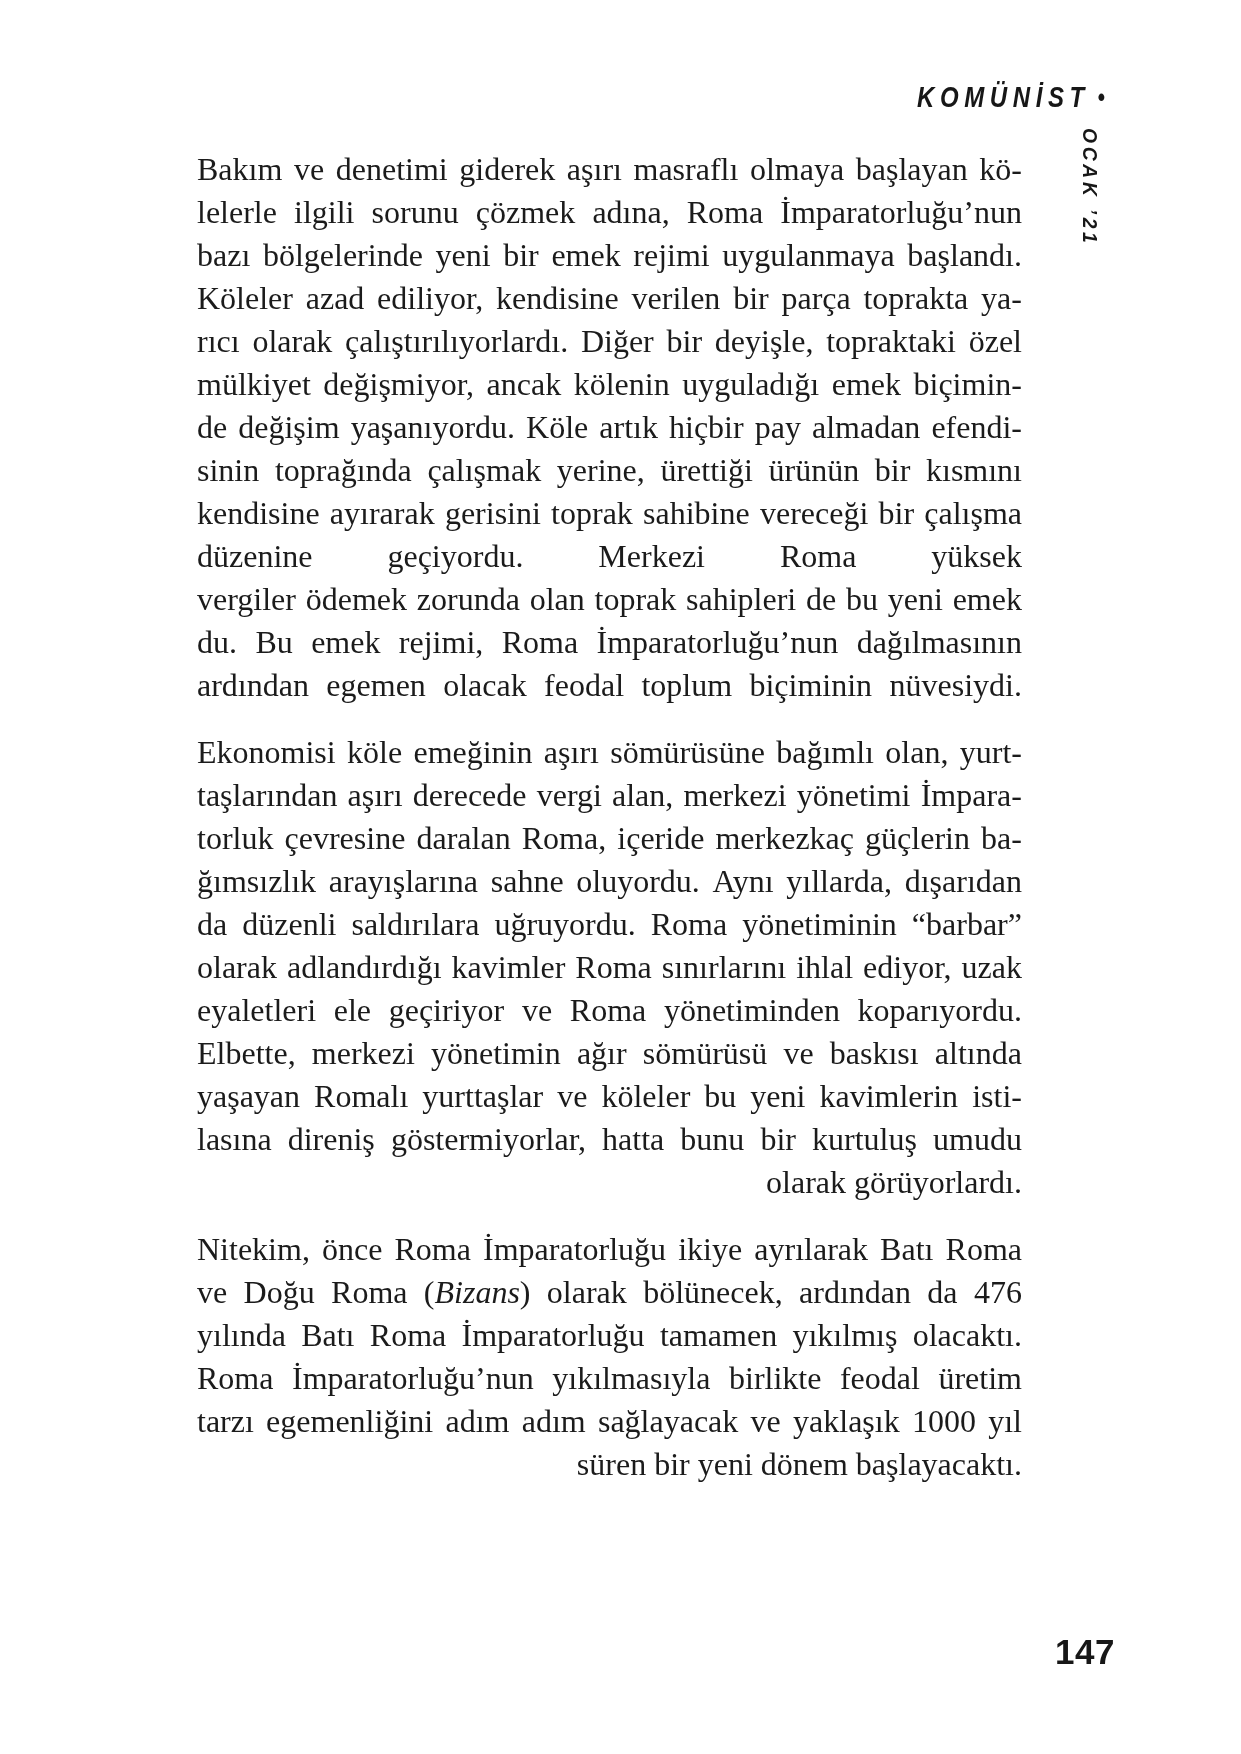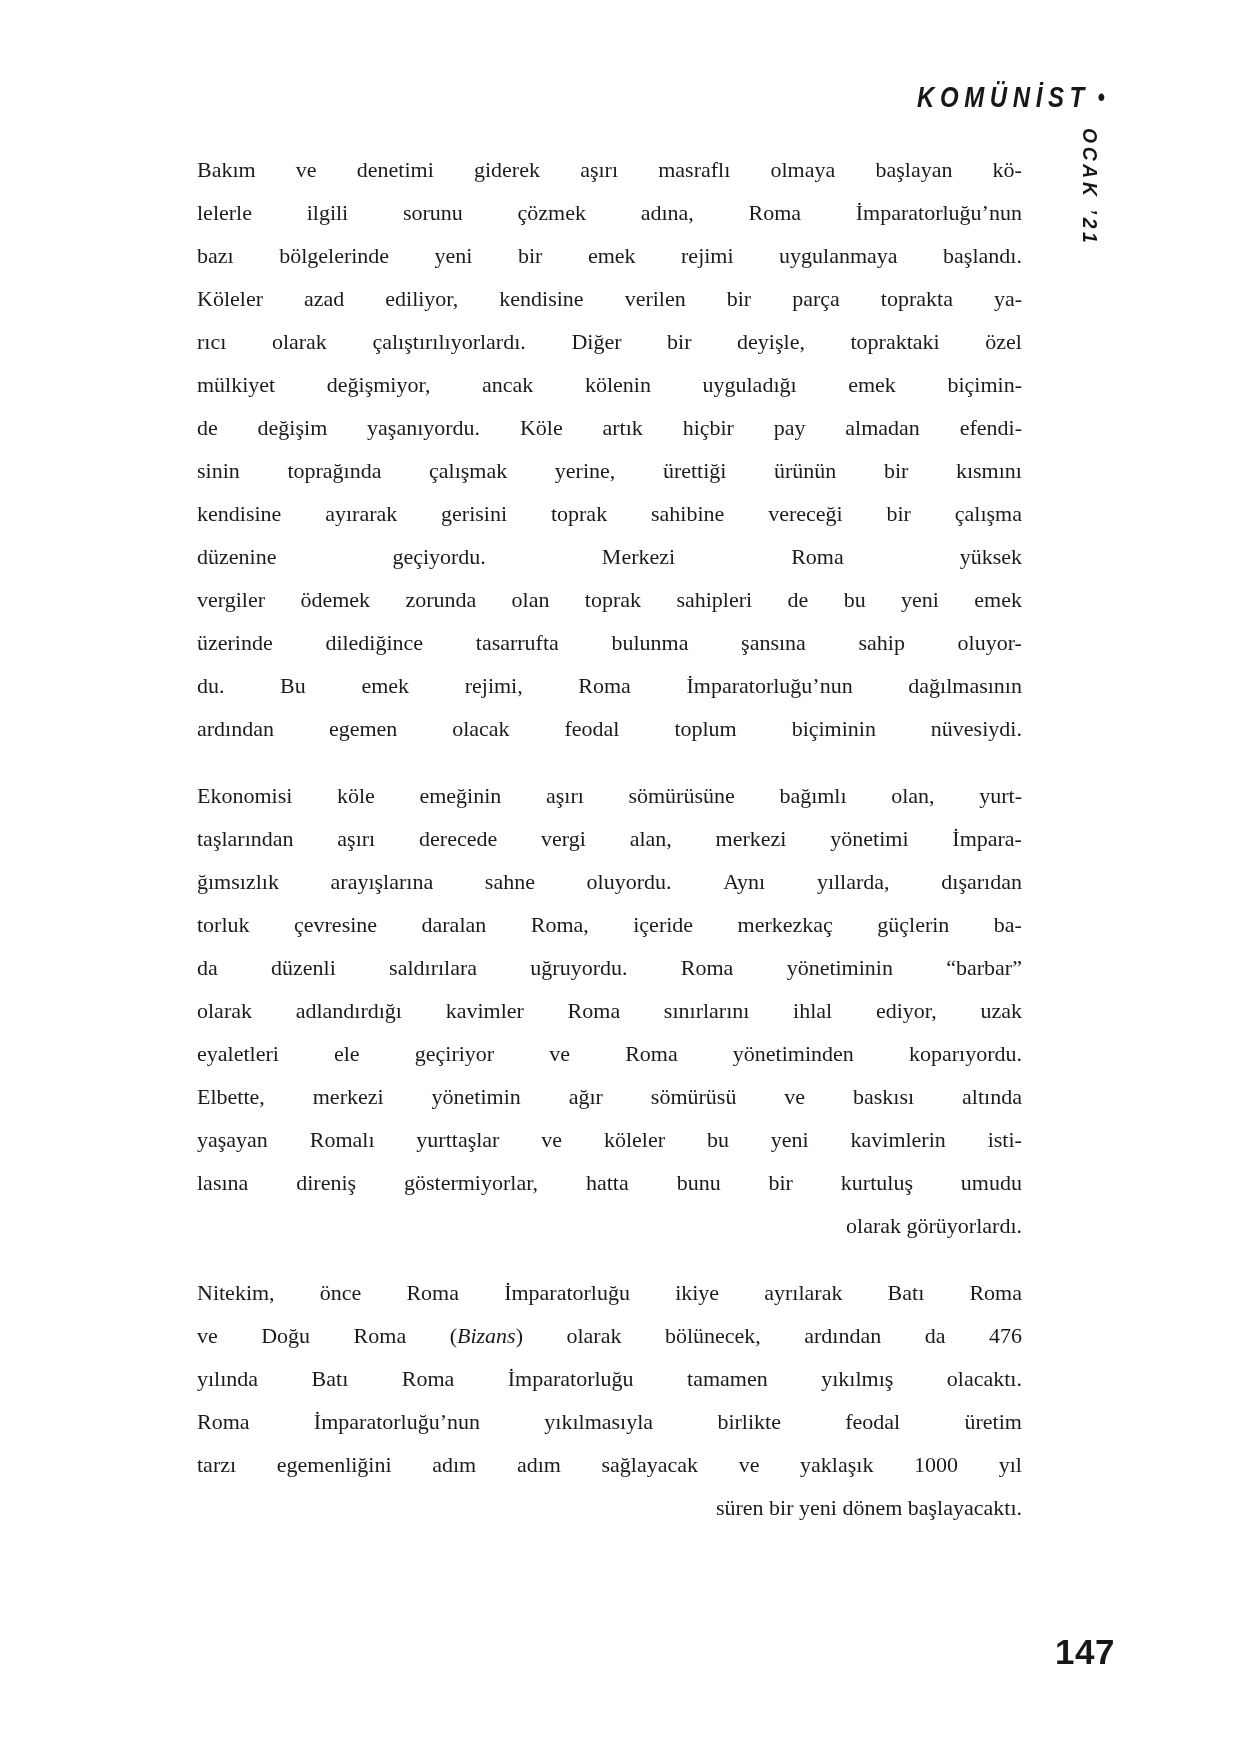--- a/index.html
+++ b/index.html
@@ -24,21 +24,21 @@
     writing-mode:vertical-rl;text-orientation:mixed;
     font-family:"Liberation Sans","DejaVu Sans",sans-serif;
     font-weight:bold;font-style:italic;
     font-size:21px;letter-spacing:4px;color:#171717;
     transform:scaleY(0.92);transform-origin:top left;
     white-space:nowrap;
   }
   
   .text-block{
     position:absolute;left:197px;top:148px;width:825px;
-    font-size:22px;color:#1b1b1b;
+    font-size:32px;color:#1b1b1b;
   }
   .para{margin:0 0 0 0;}
   .para + .para{margin-top:24px;}
   .line{height:43px;line-height:43px;white-space:nowrap;}
   .line.just{display:flex;justify-content:space-between;}
   .line.just span{flex:0 0 auto;}
   .line.last{text-align:right;}
   .line i{font-style:italic;text-align:center;}
   
   .folio{
@@ -163,29 +163,20 @@
         <span>zorunda</span>
         <span>olan</span>
         <span>toprak</span>
         <span>sahipleri</span>
         <span>de</span>
         <span>bu</span>
         <span>yeni</span>
         <span>emek</span>
       </div>
       <div class="line just">
-        <span>üzerinde</span>
-        <span>dilediğince</span>
-        <span>tasarrufta</span>
-        <span>bulunma</span>
-        <span>şansına</span>
-        <span>sahip</span>
-        <span>oluyor-</span>
-      </div>
-      <div class="line just">
         <span>du.</span>
         <span>Bu</span>
         <span>emek</span>
         <span>rejimi,</span>
         <span>Roma</span>
         <span>İmparatorluğu’nun</span>
         <span>dağılmasının</span>
       </div>
       <div class="line just">
         <span>ardından</span>
@@ -212,39 +203,39 @@
         <span>taşlarından</span>
         <span>aşırı</span>
         <span>derecede</span>
         <span>vergi</span>
         <span>alan,</span>
         <span>merkezi</span>
         <span>yönetimi</span>
         <span>İmpara-</span>
       </div>
       <div class="line just">
-        <span>ğımsızlık</span>
-        <span>arayışlarına</span>
-        <span>sahne</span>
-        <span>oluyordu.</span>
-        <span>Aynı</span>
-        <span>yıllarda,</span>
-        <span>dışarıdan</span>
-      </div>
-      <div class="line just">
         <span>torluk</span>
         <span>çevresine</span>
         <span>daralan</span>
         <span>Roma,</span>
         <span>içeride</span>
         <span>merkezkaç</span>
         <span>güçlerin</span>
         <span>ba-</span>
       </div>
       <div class="line just">
+        <span>ğımsızlık</span>
+        <span>arayışlarına</span>
+        <span>sahne</span>
+        <span>oluyordu.</span>
+        <span>Aynı</span>
+        <span>yıllarda,</span>
+        <span>dışarıdan</span>
+      </div>
+      <div class="line just">
         <span>da</span>
         <span>düzenli</span>
         <span>saldırılara</span>
         <span>uğruyordu.</span>
         <span>Roma</span>
         <span>yönetiminin</span>
         <span>“barbar”</span>
       </div>
       <div class="line just">
         <span>olarak</span>

